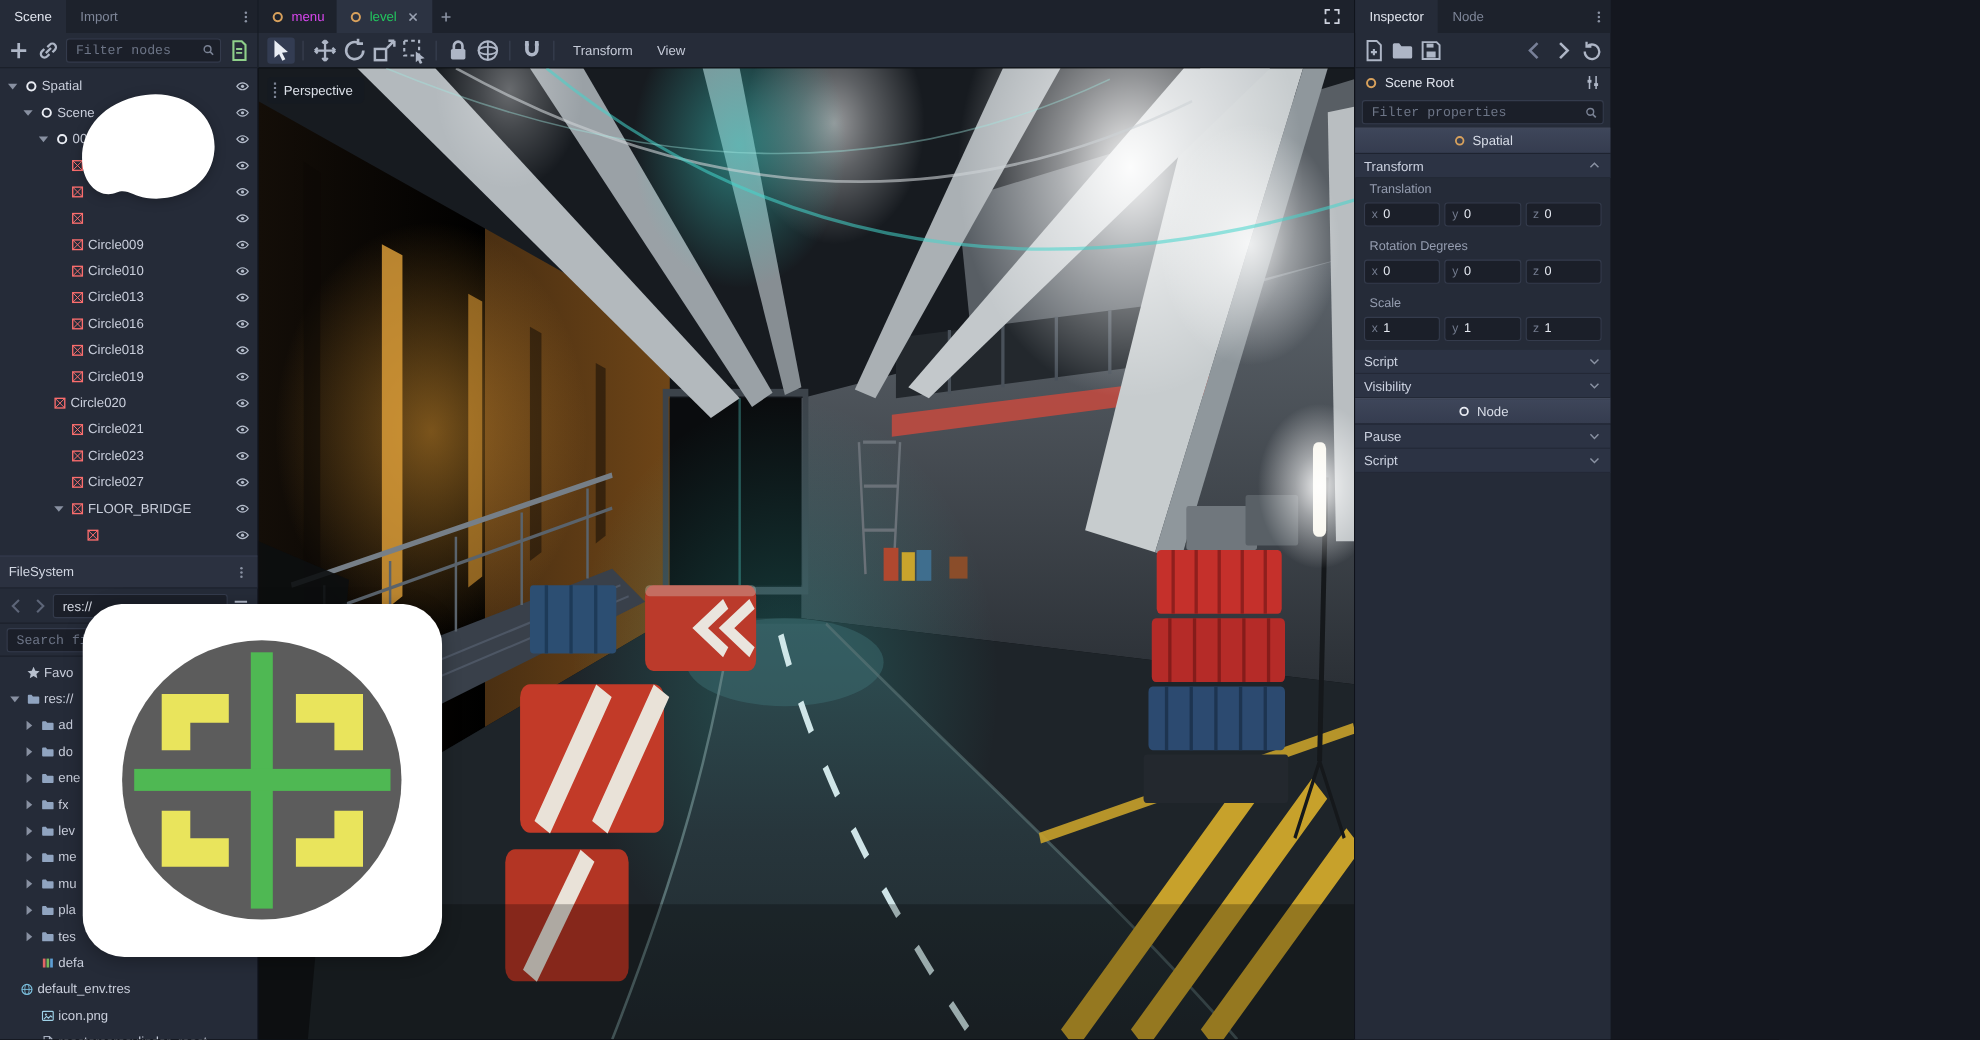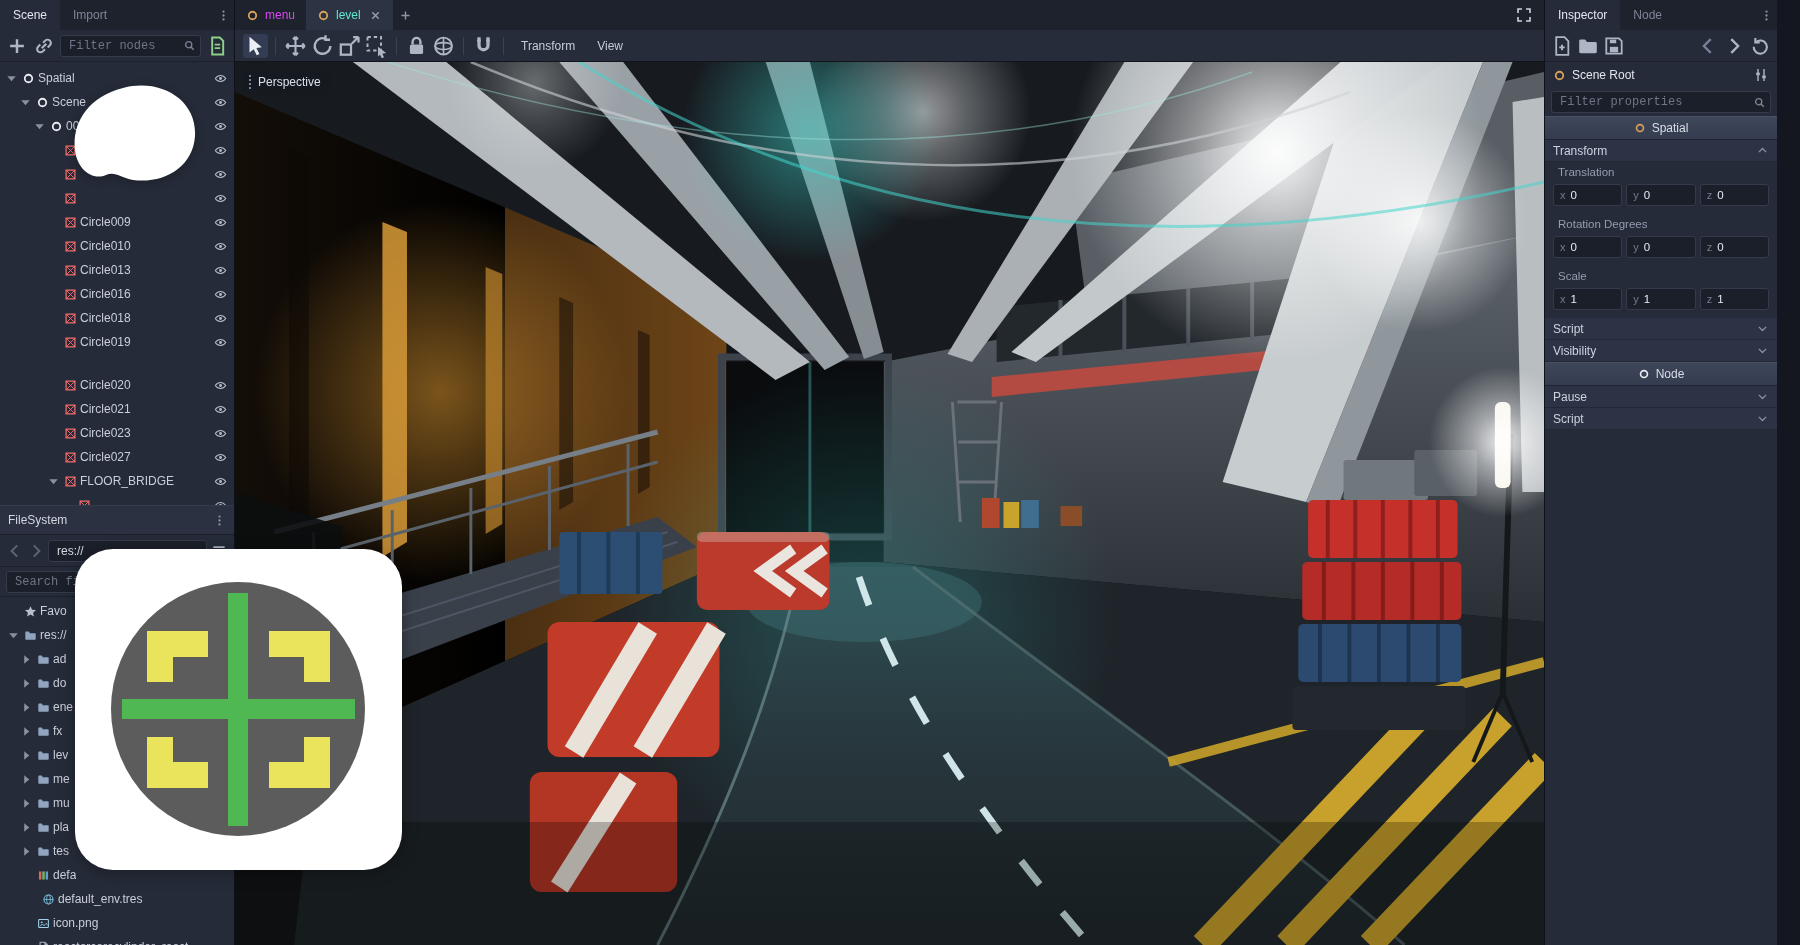--- a/index.html
+++ b/index.html
@@ -1,18 +1,18 @@
 <!DOCTYPE html>
 <html><head>
 <meta charset="utf-8">
 <style>
   *{box-sizing:border-box;margin:0;padding:0}
   html,body{width:1800px;height:945px;overflow:hidden;background:#14171f;
     font-family:"Liberation Sans",sans-serif;font-size:12px;color:#c3c9d6}
-  .app{position:relative;width:1777px;height:945px;display:flex;background:#171a22}
+  .app{position:relative;width:1464px;height:945px;display:flex;background:#171a22}
   .sp{flex:1}
   .ic{width:16px;height:16px;display:inline-flex;align-items:center;justify-content:center;flex:none}
   .ic svg{width:100%;height:100%;display:block}
   .ic14{width:13px;height:13px}
   
   .ldock{width:235px;display:flex;flex-direction:column;background:#252b38;border-right:1px solid #0f121a}
   .dock-tabs{height:30px;display:flex;align-items:stretch;background:#1d222c;flex:none}
   .dtab{padding:0 13px;display:flex;align-items:center;color:#78descendant;color:#7e8698;cursor:default}
   .dtab.active{background:#252b38;color:#e2e6ef}
   .dock-tabs .menu-dots{align-self:center;margin-right:4px;color:#8a92a3}
@@ -41,21 +41,21 @@
   .fs-tree{flex:1;overflow:hidden;padding-top:2px}
   .fico.folder{color:#90a4c0}
   .fico.star{color:#b8c0ce}
   .fico.globe{color:#7cc0de}
   .fico.image{color:#9fd2e8}
   .fico.page{color:#a8b0c0}
   
   .center{flex:1;display:flex;flex-direction:column;min-width:0}
   .scene-tabs{height:30px;display:flex;align-items:stretch;background:#1d222c;flex:none;padding-right:6px}
   .stab{display:flex;align-items:center;gap:6px;padding:0 11px;color:#d946ef;cursor:default}
-  .stab.active{background:#2c3342;color:#5eead4}
+  .stab.active{background:#2c3342;color:#22c55e}
   .o-ic{color:#d8a15c;width:13px;height:13px}
   .close-ic{color:#9aa2b2;width:13px;height:13px;margin-left:2px}
   .tab-add{width:26px;display:flex;align-items:center;justify-content:center;color:#8a92a3}
   .tab-right{display:flex;align-items:center;color:#cdd2de;padding:0 6px}
   .main-toolbar{height:32px;display:flex;align-items:center;gap:2px;padding:0 8px;background:#262c39;
     border-bottom:1px solid #11141a;flex:none}
   .tbtn{width:25px;height:24px;display:flex;align-items:center;justify-content:center;color:#aeb6c6;border-radius:3px}
   .tbtn.active{background:#333c52;color:#e9edf4}
   .tsep{width:1px;height:18px;background:#3a4152;margin:0 5px}
   .menu-btn{padding:0 10px;height:24px;display:flex;align-items:center;color:#c6cbd8;border-radius:3px}
@@ -344,21 +344,21 @@
           </span>
           <span class="tlabel">Circle019</span>
           <span class="sp"></span>
           <span class="ic ic14 eyec">
             <svg viewBox="0 0 16 16">
               <path d="M1.6 8S4.2 4.2 8 4.2 14.4 8 14.4 8 11.8 11.8 8 11.8 1.6 8 1.6 8z" stroke="currentColor" stroke-width="1.3" fill="none"></path>
               <circle cx="8" cy="8" r="1.8" fill="currentColor"></circle>
             </svg>
           </span>
         </div>
-        <div class="trow" style="padding-left: 46px; margin-top: 19px;">
+        <div class="trow" style="padding-left: 30px;">
           <span class="ic exp"></span>
           <span class="ic ic14 ni mesh">
             <svg viewBox="0 0 16 16">
               <rect x="2.6" y="2.6" width="10.8" height="10.8" stroke="currentColor" stroke-width="1.5" fill="none"></rect>
               <path d="M2.6 2.6l10.8 10.8M13.4 2.6L2.6 13.4" stroke="currentColor" stroke-width="1.1"></path>
             </svg>
           </span>
           <span class="tlabel">Circle020</span>
           <span class="sp"></span>
           <span class="ic ic14 eyec">
@@ -648,21 +648,21 @@
           <span class="ic exp"></span>
           <span class="ic ic14 fico bus">
             <svg viewBox="0 0 16 16">
               <rect x="2.4" y="3" width="3" height="10" fill="#e06666"></rect>
               <rect x="6.5" y="3" width="3" height="10" fill="#78b75a"></rect>
               <rect x="10.6" y="3" width="3" height="10" fill="#5e9fd4"></rect>
             </svg>
           </span>
           <span class="tlabel">defa</span>
         </div>
-        <div class="trow" style=" margin-left: 24px;">
+        <div class="trow" style="">
           <span class="ic exp"></span>
           <span class="ic ic14 fico globe">
             <svg viewBox="0 0 16 16">
               <circle cx="8" cy="8" r="5.6" stroke="currentColor" stroke-width="1.3" fill="none"></circle>
               <ellipse cx="8" cy="8" rx="2.4" ry="5.6" stroke="currentColor" stroke-width="1" fill="none"></ellipse>
               <path d="M2.4 8h11.2" stroke="currentColor" stroke-width="1"></path>
             </svg>
           </span>
           <span class="tlabel">default_env.tres</span>
         </div>

